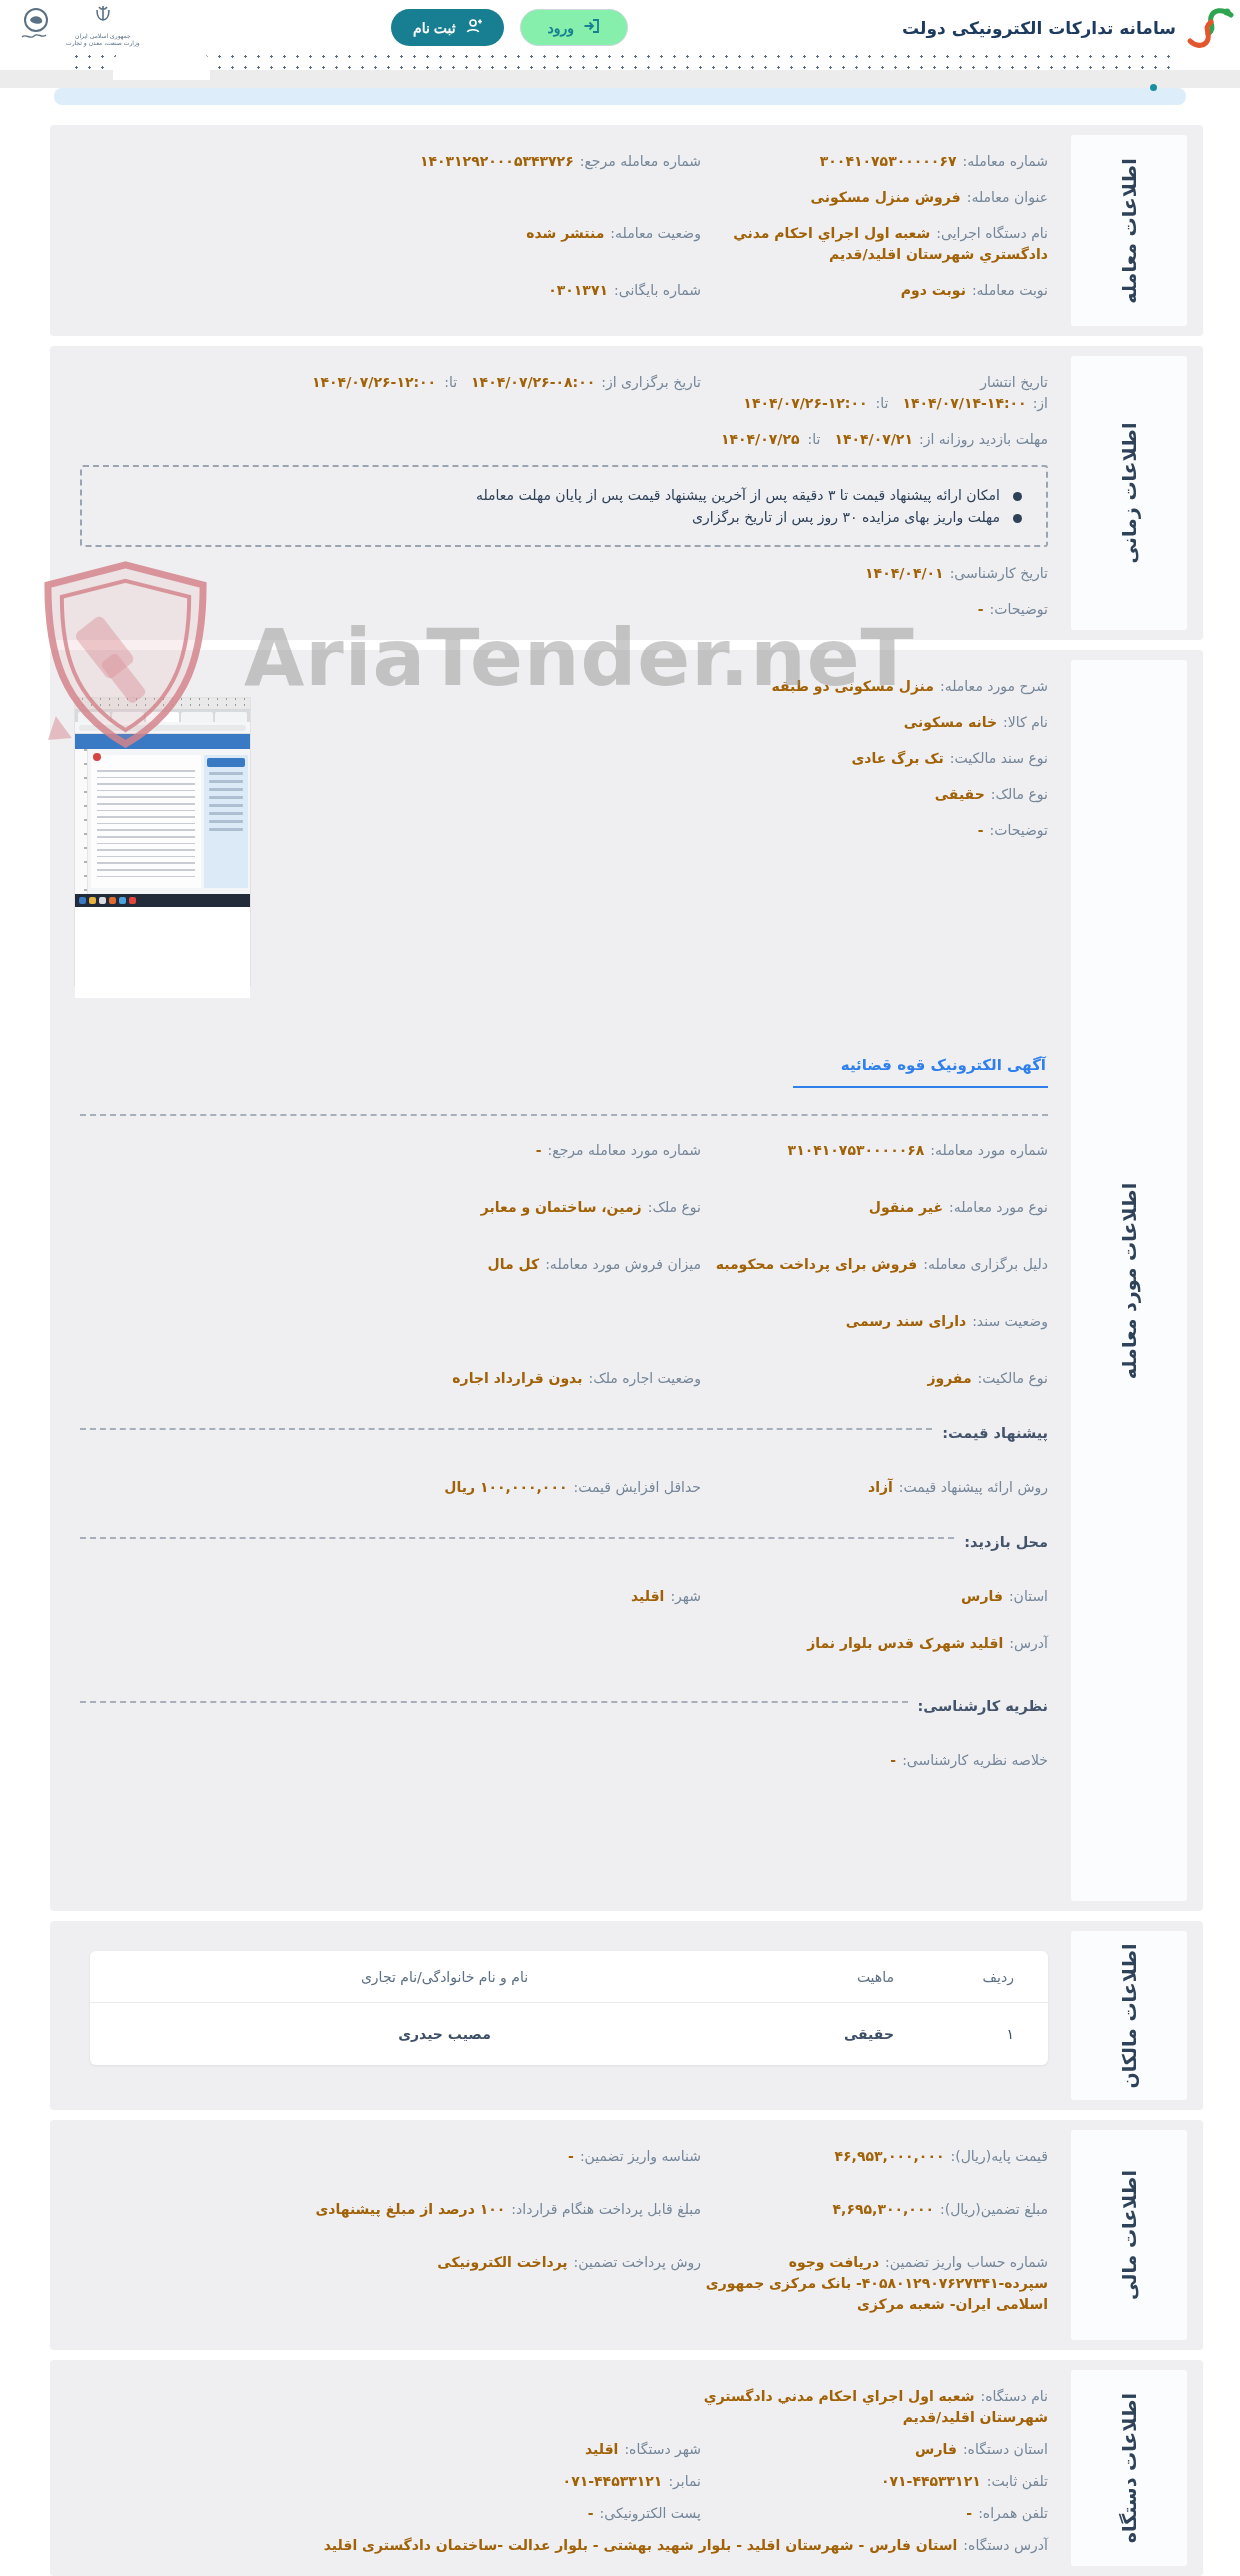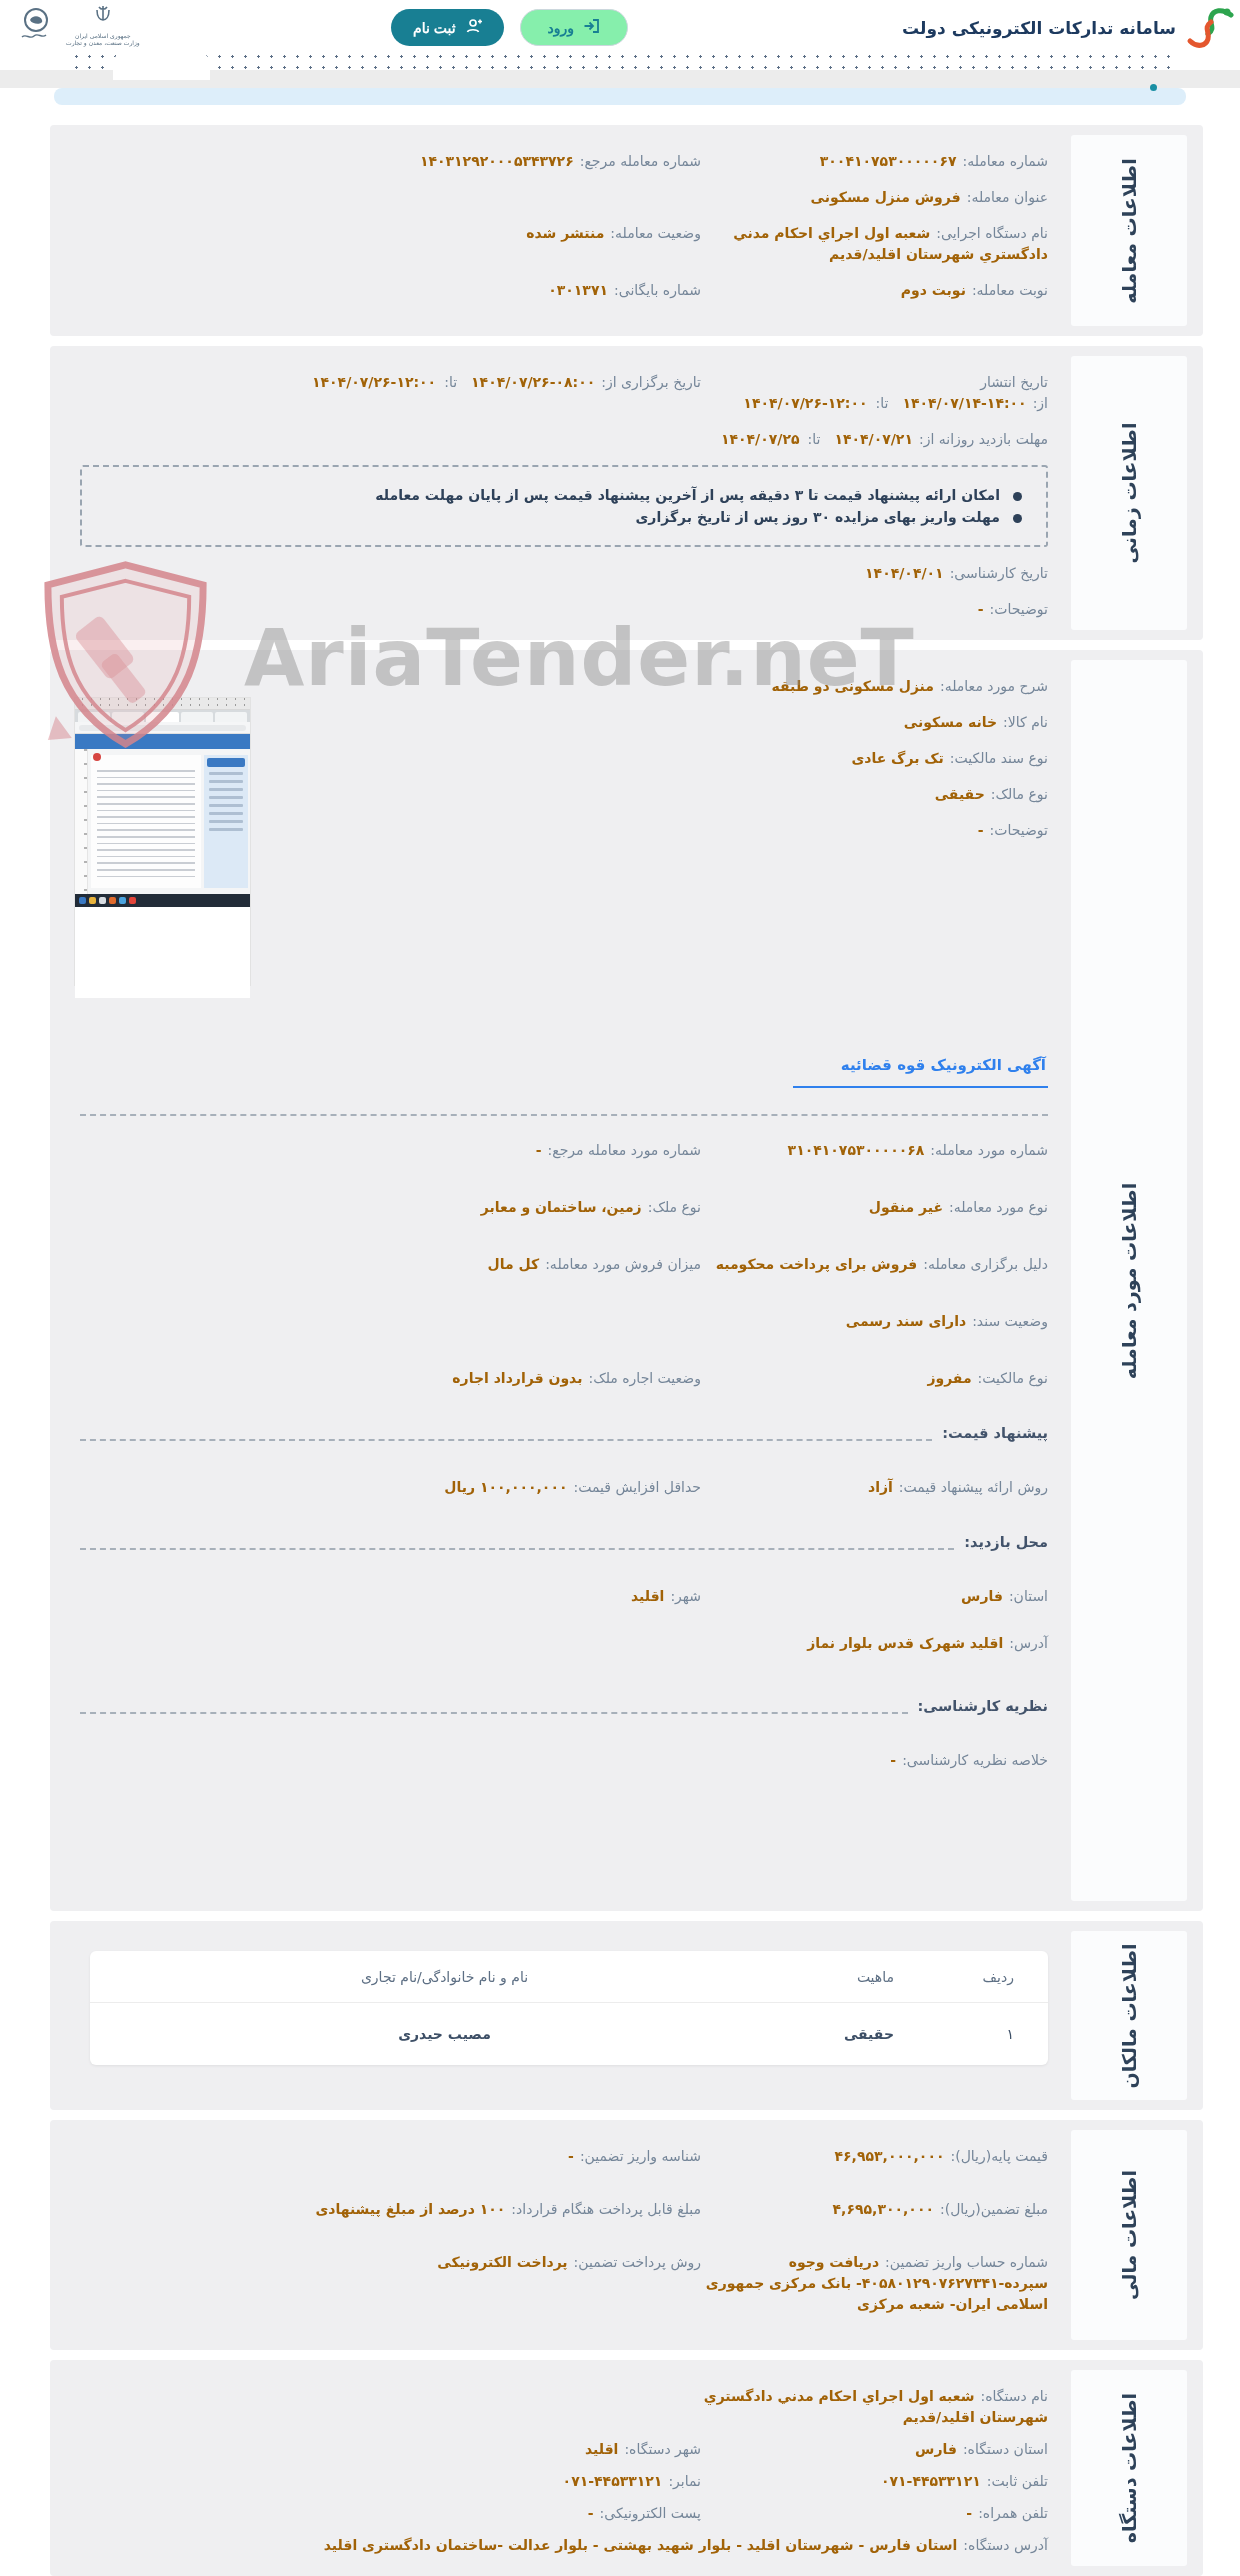--- a/index.html
+++ b/index.html
@@ -39,24 +39,24 @@
 
   .row { display:grid; grid-template-columns:347px 1fr; margin-bottom:15px; align-items:start; }
   .row.g36 { margin-bottom:36px; }
   .fld { font-size:14px; color:#758699; line-height:21px; }
   .fld .fl { margin-left:6px; }
   .fld .fl2 { margin-left:8px; margin-right:14px; }
   .fld b { color:#a16207; font-weight:bold; }
   .ltr { direction:ltr; unicode-bidi:isolate; }
 
   .notice { border:2px dashed #9aa5b1; border-radius:3px; padding:14px 24px; margin:8px 0 16px 0; }
-  .bullet { display:flex; gap:13px; align-items:flex-start; font-weight:bold; color:#2e4159; font-size:14px; margin:6px 0; }
+  .bullet { display:flex; gap:13px; align-items:flex-start; font-weight:normal; color:#2e4159; font-size:14px; margin:6px 0; }
   .bdot { width:9px; height:9px; border-radius:50%; background:#2e4159; margin-top:5px; flex:0 0 auto; }
 
-  .hgroup { display:flex; align-items:flex-end; margin-bottom:36px; }
+  .hgroup { display:flex; align-items:flex-start; margin-bottom:36px; }
   .hl { font-weight:bold; color:#42536b; font-size:14.5px; white-space:nowrap; }
   .hdash { flex:1; border-top:2px dashed #a7b0ba; margin-right:10px; margin-top:3px; }
   .divline { border-top:2px dashed #a7b0ba; margin:0 0 24px 0; }
 
   .speclink { color:#2f80ed; font-size:15px; font-weight:bold; border-bottom:2px solid #2f80ed;
     display:inline-block; padding:0 2px 12px 48px; margin-bottom:26px; cursor:pointer; text-decoration:none; }
 
   
   .thumb { position:absolute; left:25px; top:48px; width:175px; height:287px; background:#fff;
     box-shadow:0 0 0 1px #e2e2e2; z-index:2; direction:ltr; cursor:pointer; }

